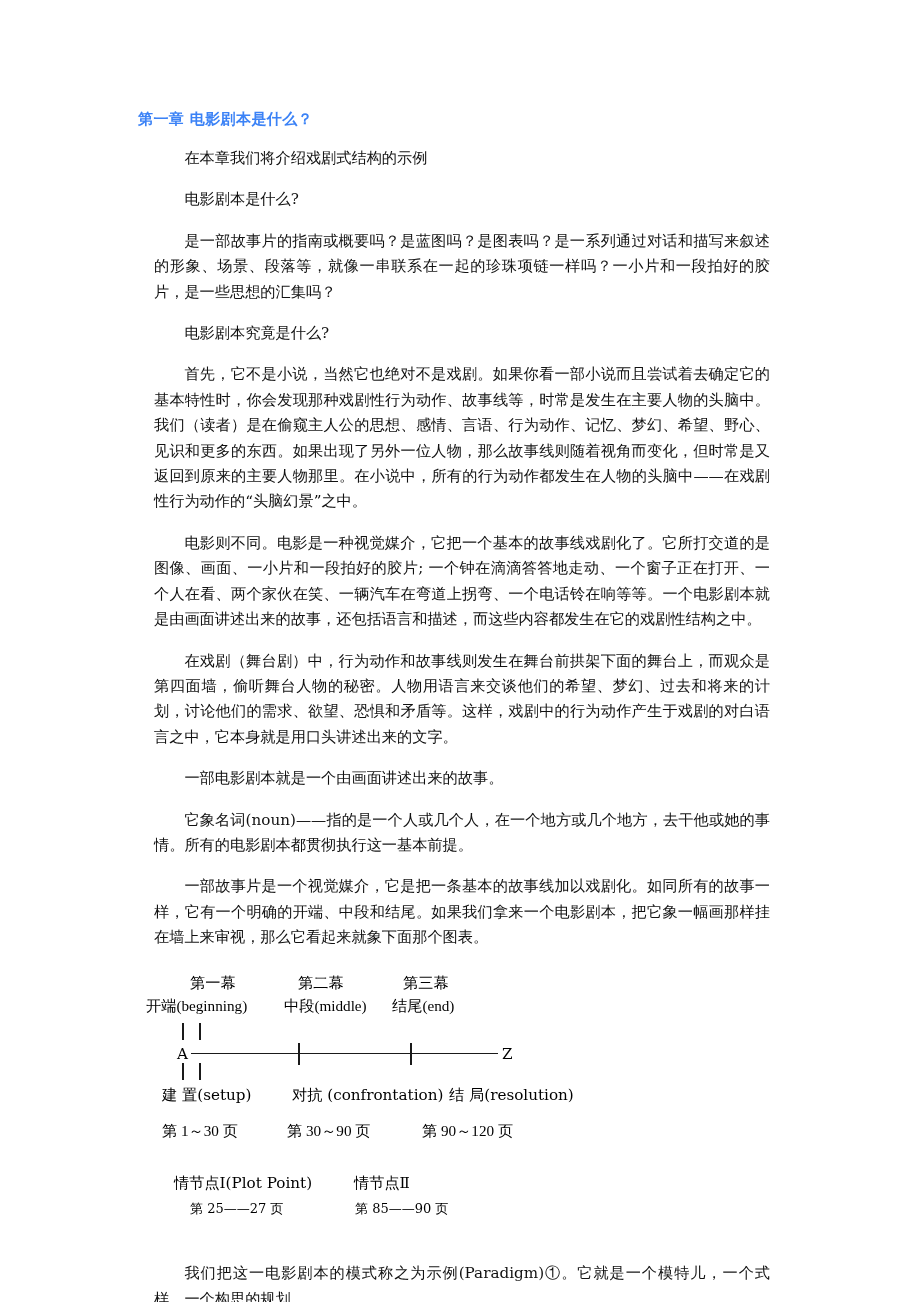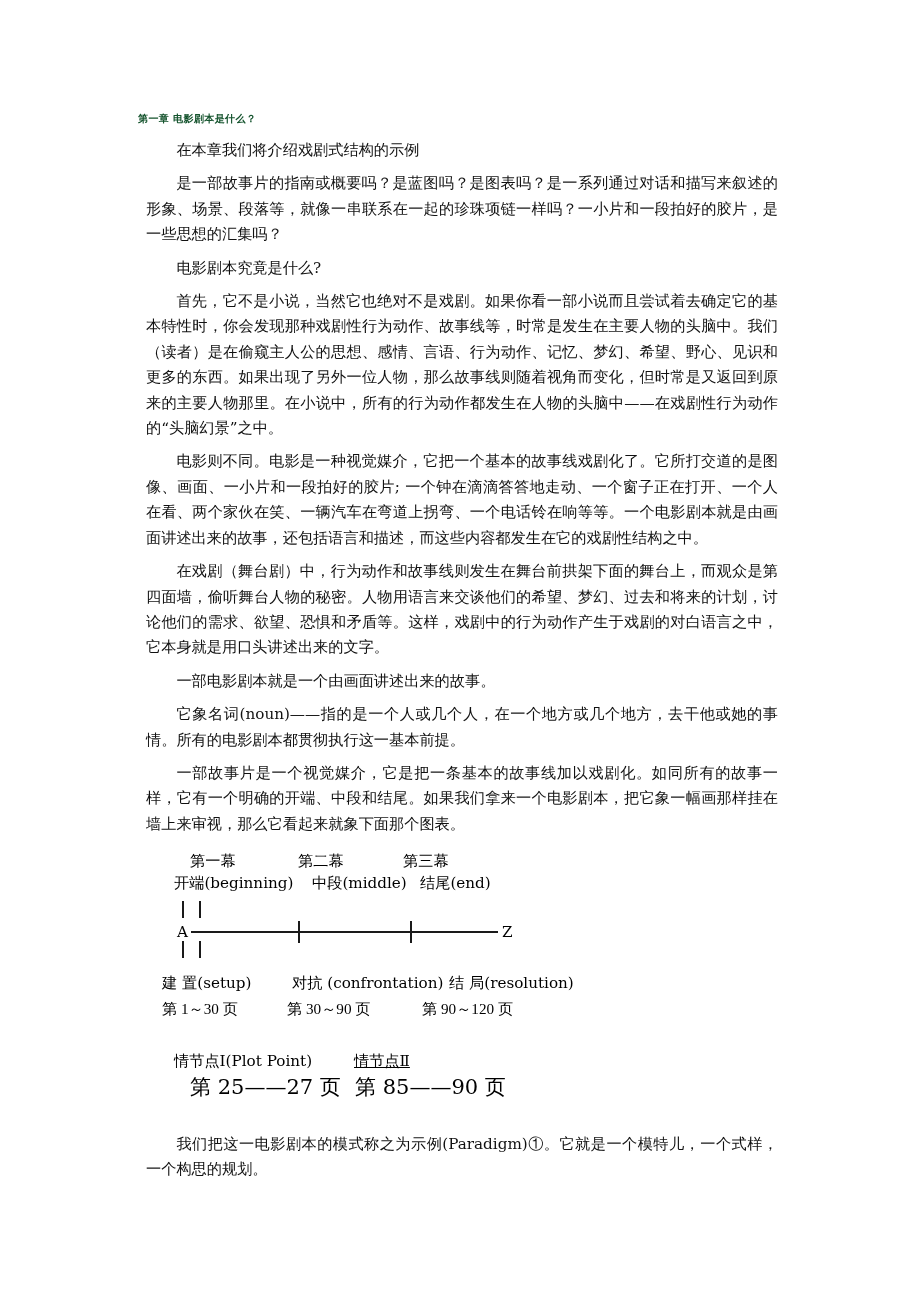--- a/index.html
+++ b/index.html
@@ -18,28 +18,28 @@
   }
   .content {
     position: absolute;
     left: 138px;
     top: 108px;
     width: 648px;
   }
   .chapter-title {
     font-family: "DejaVu Sans", "Liberation Sans", sans-serif;
     font-weight: bold;
-    font-size: 10px;
+    font-size: 15px;
     line-height: 22px;
     letter-spacing: 0.4px;
     margin: 0 0 6px 0;
-    color: #14532d;
+    color: #3b82f6;
   }
   p.body-par {
-    margin: 8px;
+    margin: 16px;
     font-size: 15.2px;
     line-height: 25.4px;
     text-align: justify;
     text-justify: inter-ideograph;
     text-indent: 2em;
     color: #111;
     word-break: break-all;
   }
   
   .diagram {
@@ -52,21 +52,21 @@
   .dg-row {
     position: absolute;
     white-space: nowrap;
   }
   .acts-row  { left: 52px;  top: 4px;  }
   .acts-row span { display: inline-block; }
   .act-1 { width: 108px; }
   .act-2 { width: 105px; }
   .act-3 { width: 90px;  }
 
-  .stages-row { left: 36px; top: 26px; }
+  .stages-row { left: 8px; top: 26px; font-family: Liberation Serif, serif; }
   .stage-1 { display:inline-block; width: 138px; }
   .stage-2 { display:inline-block; width: 108px; }
   .stage-3 { display:inline-block; width: 90px; }
 
   
   .axis-wrap {
     position: absolute;
     left: 36px;
     top: 56px;
     width: 390px;
@@ -106,21 +106,21 @@
     height: 22px;
     background: #1a1a1a;
     top: 20px;
   }
   .tick-tall-1 { left: 124px; }
   .tick-tall-2 { left: 236px; }
 
   .setup-row {
     position: absolute;
     left: 24px;
-    top: 126px;
+    top: 116px;
     white-space: nowrap;
   }
   .pages-row {
     position: absolute;
     left: 24px;
     top: 151px;
     white-space: nowrap;
     font-family: Liberation Serif, serif;
   }
   .sp-1 { display:inline-block; width: 130px; }
@@ -128,43 +128,43 @@
   .pg-1 { display:inline-block; width: 125px; }
   .pg-2 { display:inline-block; width: 135px; }
 
   .plotpoints-row {
     position: relative;
     margin-top: 6px;
     font-size: 15.2px;
     line-height: 25.4px;
     white-space: nowrap;
     padding-left: 36px;
-    text-decoration: underline;
   }
   .pp-1 { display:inline-block; width: 180px; }
   .plotpages-row {
     position: relative;
-    font-size: 21px;
+    font-size: 13px;
     line-height: 25.4px;
     white-space: nowrap;
     padding-left: 52px;
   }
   .ppg-1 { display:inline-block; width: 165px; }
 
   .gap-after-diagram { height: 24px; }
 </style>
 </head>
 <body>
 
 <div class="page">
   <div class="content">
 
     <h1 class="chapter-title">第一章 电影剧本是什么？</h1>
 
     <p class="body-par">在本章我们将介绍戏剧式结构的示例</p>
+    <p class="body-par">电影剧本是什么?</p>
     <p class="body-par">是一部故事片的指南或概要吗？是蓝图吗？是图表吗？是一系列通过对话和描写来叙述的形象、场景、段落等，就像一串联系在一起的珍珠项链一样吗？一小片和一段拍好的胶片，是一些思想的汇集吗？</p>
     <p class="body-par">电影剧本究竟是什么?</p>
     <p class="body-par">首先，它不是小说，当然它也绝对不是戏剧。如果你看一部小说而且尝试着去确定它的基本特性时，你会发现那种戏剧性行为动作、故事线等，时常是发生在主要人物的头脑中。我们（读者）是在偷窥主人公的思想、感情、言语、行为动作、记忆、梦幻、希望、野心、见识和更多的东西。如果出现了另外一位人物，那么故事线则随着视角而变化，但时常是又返回到原来的主要人物那里。在小说中，所有的行为动作都发生在人物的头脑中——在戏剧性行为动作的“头脑幻景”之中。</p>
     <p class="body-par">电影则不同。电影是一种视觉媒介，它把一个基本的故事线戏剧化了。它所打交道的是图像、画面、一小片和一段拍好的胶片; 一个钟在滴滴答答地走动、一个窗子正在打开、一个人在看、两个家伙在笑、一辆汽车在弯道上拐弯、一个电话铃在响等等。一个电影剧本就是由画面讲述出来的故事，还包括语言和描述，而这些内容都发生在它的戏剧性结构之中。</p>
     <p class="body-par">在戏剧（舞台剧）中，行为动作和故事线则发生在舞台前拱架下面的舞台上，而观众是第四面墙，偷听舞台人物的秘密。人物用语言来交谈他们的希望、梦幻、过去和将来的计划，讨论他们的需求、欲望、恐惧和矛盾等。这样，戏剧中的行为动作产生于戏剧的对白语言之中，它本身就是用口头讲述出来的文字。</p>
     <p class="body-par">一部电影剧本就是一个由画面讲述出来的故事。</p>
     <p class="body-par">它象名词(noun)——指的是一个人或几个人，在一个地方或几个地方，去干他或她的事情。所有的电影剧本都贯彻执行这一基本前提。</p>
     <p class="body-par">一部故事片是一个视觉媒介，它是把一条基本的故事线加以戏剧化。如同所有的故事一样，它有一个明确的开端、中段和结尾。如果我们拿来一个电影剧本，把它象一幅画那样挂在墙上来审视，那么它看起来就象下面那个图表。</p>
 
     <div class="diagram">

